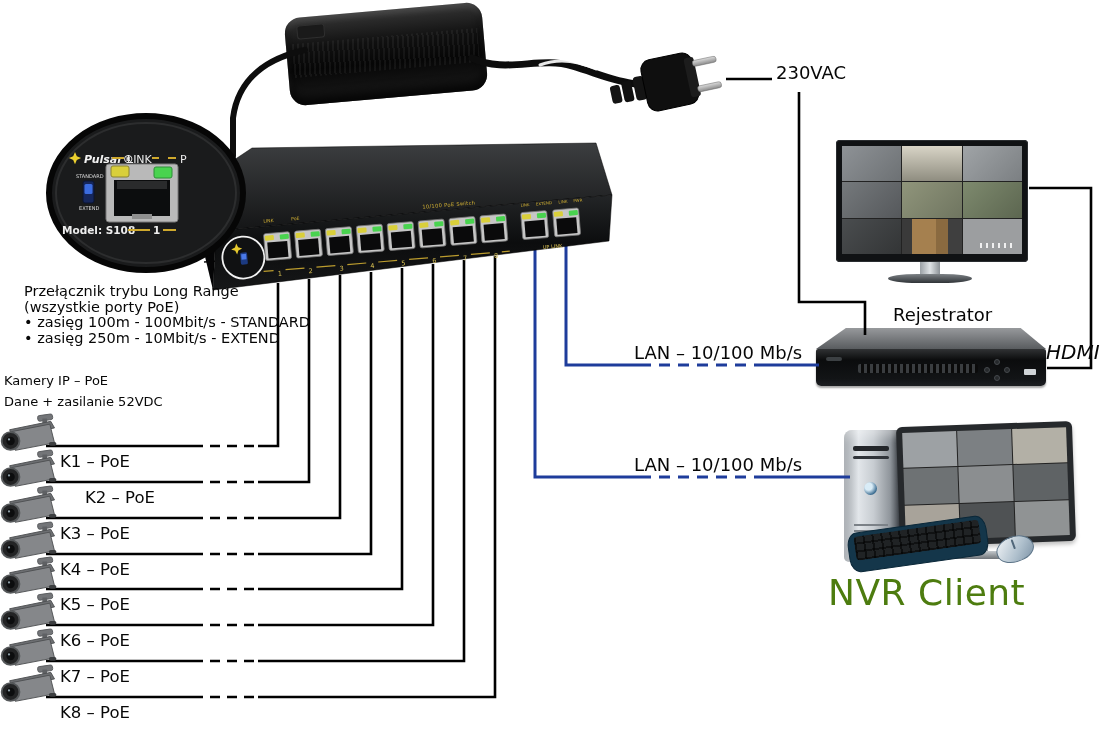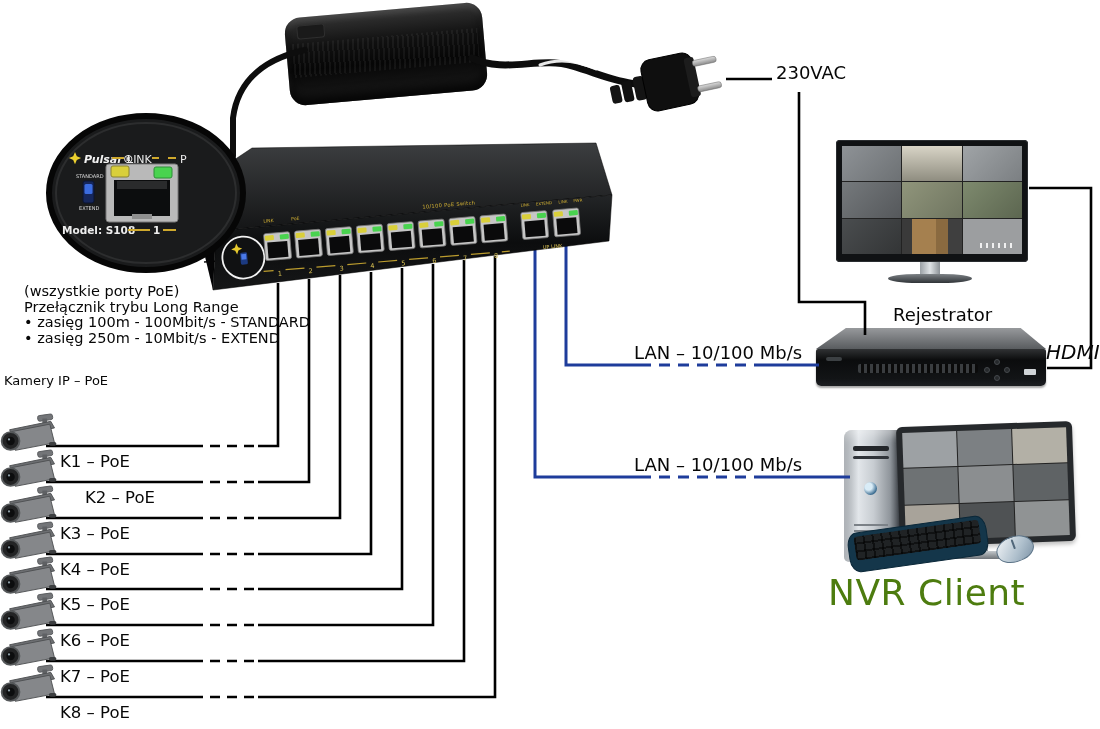--- a/index.html
+++ b/index.html
@@ -372,28 +372,29 @@
       <use href="#cam" x="0" y="555" width="66" height="43"></use>
       <use href="#cam" x="0" y="591" width="66" height="43"></use>
       <use href="#cam" x="0" y="627" width="66" height="43"></use>
       <use href="#cam" x="0" y="663" width="66" height="43"></use>
     </g>
   </svg>
 
   <div class="lbl f18" style="left:776px;top:62px;text-align:right;">230VAC</div>
 
   <div class="lbl note" style="left:24px;top:284px;">
+    <div>Przełącznik trybu Long Range</div>
     <div>(wszystkie porty PoE)</div>
-    <div>Przełącznik trybu Long Range</div>
     <div>• zasięg 100m - 100Mbit/s - STANDARD</div>
     <div>• zasięg 250m - 10Mbit/s - EXTEND</div>
   </div>
 
   <div class="lbl camhead" style="left:4px;top:370px;">
     <div>Kamery IP – PoE</div>
+    <div>Dane + zasilanie 52VDC</div>
   </div>
 
   <div class="lbl f16" style="left:60px;top:452px;">K1 – PoE</div>
   <div class="lbl f16" style="left:60px;top:488px;margin-left:25px;">K2 – PoE</div>
   <div class="lbl f16" style="left:60px;top:524px;">K3 – PoE</div>
   <div class="lbl f16" style="left:60px;top:560px;">K4 – PoE</div>
   <div class="lbl f16" style="left:60px;top:595px;">K5 – PoE</div>
   <div class="lbl f16" style="left:60px;top:631px;">K6 – PoE</div>
   <div class="lbl f16" style="left:60px;top:667px;">K7 – PoE</div>
   <div class="lbl f16" style="left:60px;top:703px;">K8 – PoE</div>

